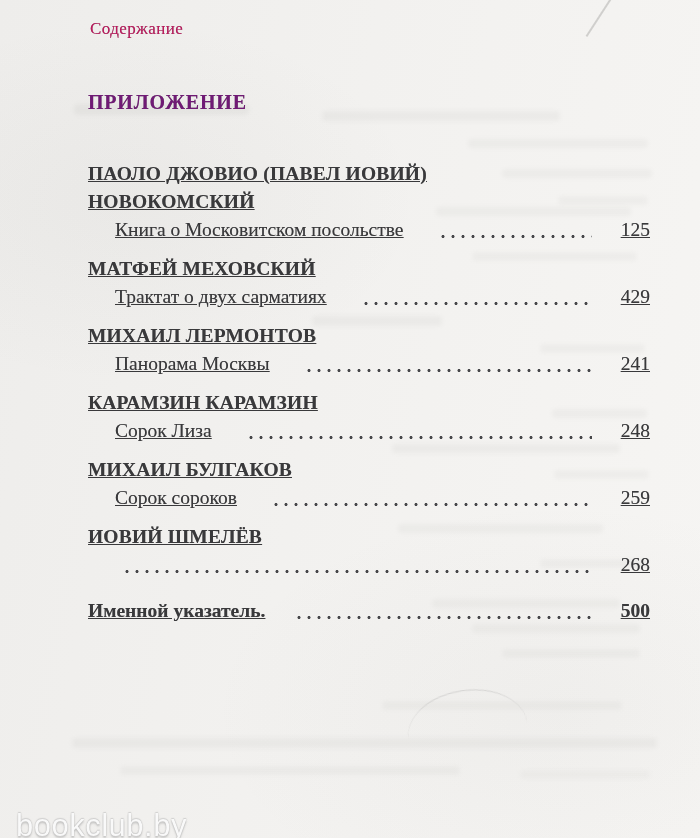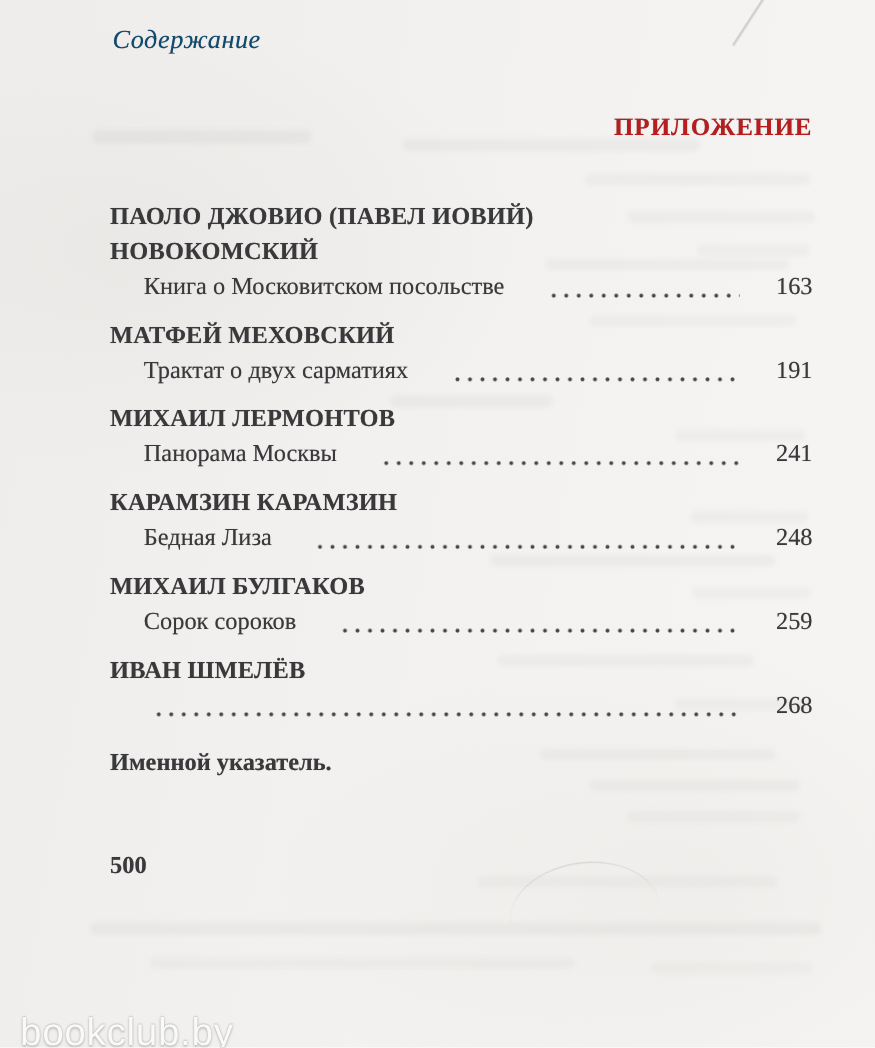--- a/index.html
+++ b/index.html
@@ -43,47 +43,47 @@
     width: 120px; height: 40px;
     border-top: 1.3px solid rgba(150,150,148,0.3);
     border-radius: 50% / 100% 100% 0 0;
     transform: rotate(-8deg);
     filter: blur(0.5px);
   }
 
   .running-header {
     position: absolute;
     left: 90px; top: 19px;
-    font-style: italic;
-    font-size: 21px;
-    color: #0c4a6e;
+    font-size: 17px;
+    color: #be185d;
     letter-spacing: 0.4px;
     text-shadow: 0 0 0.6px rgba(60,60,62,0.55);
   }
   .section-heading {
     position: absolute;
     left: 88px; top: 91px;
     width: 562px;
     margin: 0;
-    text-align: right;
+    text-align: left;
     font-size: 20px;
     font-weight: bold;
-    color: #b91c1c;
+    color: #701a75;
     letter-spacing: 0.8px;
     text-shadow: 0 0 0.6px rgba(52,52,54,0.55);
   }
 
   .toc {
     position: absolute;
     left: 88px; top: 160px;
     width: 562px;
     font-size: 19.5px;
     line-height: 28px;
     color: #39393b;
     text-shadow: 0 0 0.6px rgba(57,57,59,0.5);
+    text-decoration: underline;
   }
   .entry { margin-bottom: 11px; }
   .author {
     font-weight: bold;
     white-space: pre-line;
     letter-spacing: 0.2px;
   }
   .row {
     display: flex;
     align-items: baseline;
@@ -95,21 +95,21 @@
     flex: 1;
     min-width: 12px;
     align-self: stretch;
     margin: 0 2px 0 7px;
     background-image: radial-gradient(circle at 50% 50%, #47474a 1.15px, rgba(0,0,0,0) 1.9px);
     background-size: 10px 5px;
     background-repeat: repeat-x;
     background-position: left calc(100% - 5px);
   }
   .pagenum { white-space: nowrap; }
-  .index-row { margin-top: 18px; font-weight: bold; flex-direction: column; }
+  .index-row { margin-top: 18px; font-weight: bold; }
   .index-row .leader { margin-left: 2px; }
 
   .watermark {
     position: absolute;
     left: 16px; top: 808px;
     font-family: "Liberation Sans", "DejaVu Sans", sans-serif;
     font-size: 31px;
     font-weight: 400;
     letter-spacing: 0.5px;
     color: rgba(255,255,255,0.92);
@@ -152,63 +152,63 @@
   <h1 class="section-heading">ПРИЛОЖЕНИЕ</h1>
 
   <div class="toc">
 
     <section class="entry">
       <div class="author">ПАОЛО ДЖОВИО (ПАВЕЛ ИОВИЙ)
 НОВОКОМСКИЙ</div>
       <div class="row">
         <span class="title">Книга о Московитском посольстве</span>
         <span class="leader"></span>
-        <span class="pagenum">163</span>
+        <span class="pagenum">125</span>
       </div>
     </section>
 
     <section class="entry">
       <div class="author">МАТФЕЙ МЕХОВСКИЙ</div>
       <div class="row">
         <span class="title">Трактат о двух сарматиях</span>
         <span class="leader"></span>
-        <span class="pagenum">191</span>
+        <span class="pagenum">429</span>
       </div>
     </section>
 
     <section class="entry">
       <div class="author">МИХАИЛ ЛЕРМОНТОВ</div>
       <div class="row">
         <span class="title">Панорама Москвы</span>
         <span class="leader"></span>
         <span class="pagenum">241</span>
       </div>
     </section>
 
     <section class="entry">
       <div class="author">КАРАМЗИН КАРАМЗИН</div>
       <div class="row">
-        <span class="title">Бедная Лиза</span>
+        <span class="title">Сорок Лиза</span>
         <span class="leader"></span>
         <span class="pagenum">248</span>
       </div>
     </section>
 
 
     <section class="entry">
       <div class="author">МИХАИЛ БУЛГАКОВ</div>
       <div class="row">
         <span class="title">Сорок сороков</span>
         <span class="leader"></span>
         <span class="pagenum">259</span>
       </div>
     </section>
 
     <section class="entry">
-      <div class="author">ИВАН ШМЕЛЁВ</div>
+      <div class="author">ИОВИЙ ШМЕЛЁВ</div>
       <div class="row">
         <span class="leader"></span>
         <span class="pagenum">268</span>
       </div>
     </section>
 
     <div class="row index-row">
       <span class="title">Именной указатель.</span>
       <span class="leader"></span>
       <span class="pagenum">500</span>

